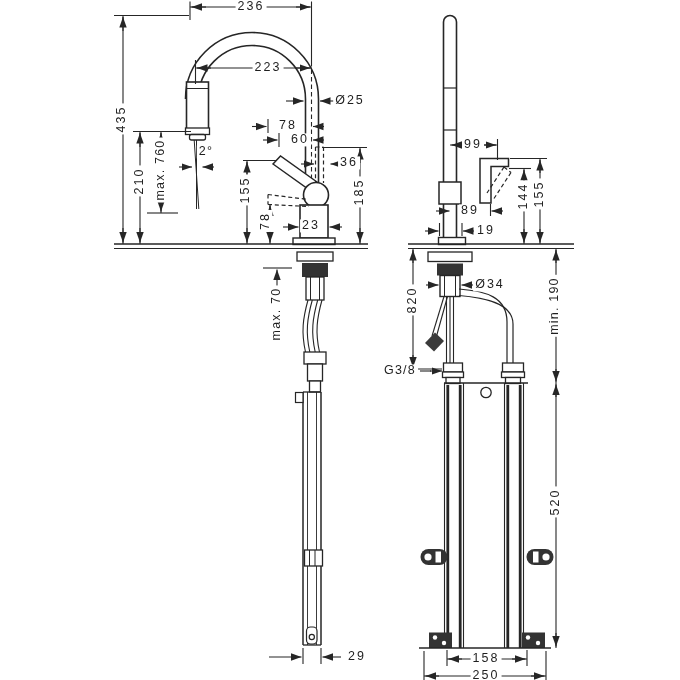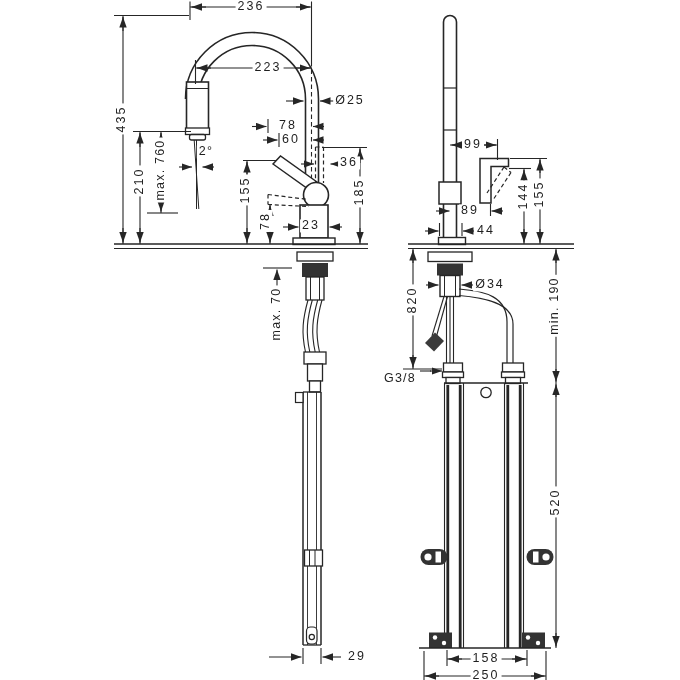--- a/index.html
+++ b/index.html
@@ -268,37 +268,37 @@
     <line x1="424" y1="676" x2="546" y2="676"></line>
     <line x1="439" y1="676" x2="425.5" y2="676" marker-end="url(#ar)"></line>
     <line x1="531" y1="676" x2="544.5" y2="676" marker-end="url(#ar)"></line>
   </g>
 </svg>
 
   <div class="lbl" style="left:251px;top:7px">236</div>
   <div class="lbl" style="left:268px;top:68px">223</div>
   <div class="lbl" style="left:350px;top:101px">Ø25</div>
   <div class="lbl" style="left:288px;top:126px">78</div>
-  <div class="lbl" style="left:291px;top:140px">60</div>
+  <div class="lbl" style="left:300px;top:140px">60</div>
   <div class="lbl t" style="left:206px;top:152px">2°</div>
   <div class="lbl" style="left:349px;top:163px">36</div>
   <div class="lbl" style="left:311px;top:226px">23</div>
   <div class="lbl v" style="left:122px;top:119px">435</div>
   <div class="lbl v" style="left:140px;top:181px">210</div>
   <div class="lbl v t" style="left:161px;top:170px">max. 760</div>
   <div class="lbl v" style="left:246px;top:190px">155</div>
   <div class="lbl v" style="left:266px;top:221px">78</div>
   <div class="lbl v" style="left:360px;top:192px">185</div>
   <div class="lbl v t" style="left:277px;top:314px">max. 70</div>
   <div class="lbl" style="left:357px;top:657px">29</div>
   <div class="lbl" style="left:473px;top:145px">99</div>
   <div class="lbl" style="left:470px;top:211px">89</div>
-  <div class="lbl" style="left:486px;top:231px">44</div>
+  <div class="lbl" style="left:486px;top:231px">19</div>
   <div class="lbl v" style="left:524px;top:196px">144</div>
   <div class="lbl v" style="left:540px;top:194px">155</div>
   <div class="lbl" style="left:490px;top:285px">Ø34</div>
   <div class="lbl v" style="left:413px;top:300px">820</div>
   <div class="lbl v t" style="left:555px;top:306px">min. 190</div>
-  <div class="lbl t" style="left:400px;top:379px">G3/8</div>
+  <div class="lbl t" style="left:400px;top:371px">G3/8</div>
   <div class="lbl v" style="left:556px;top:502px">520</div>
   <div class="lbl" style="left:486px;top:659px">158</div>
   <div class="lbl" style="left:486px;top:676px">250</div>
 </div>
 
 </body></html>

